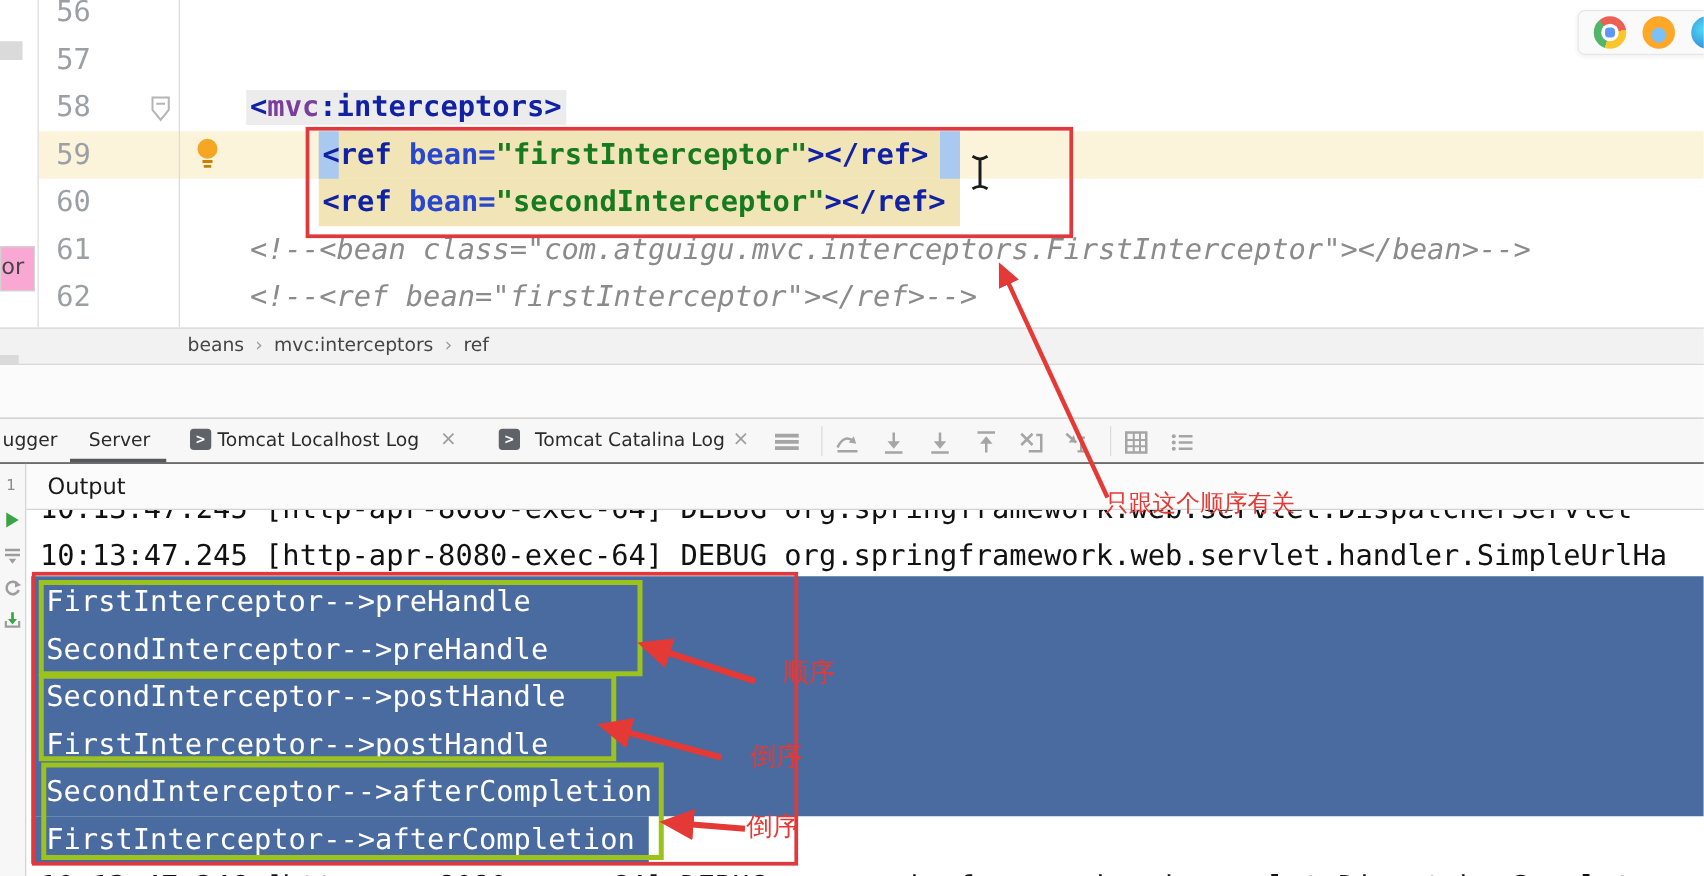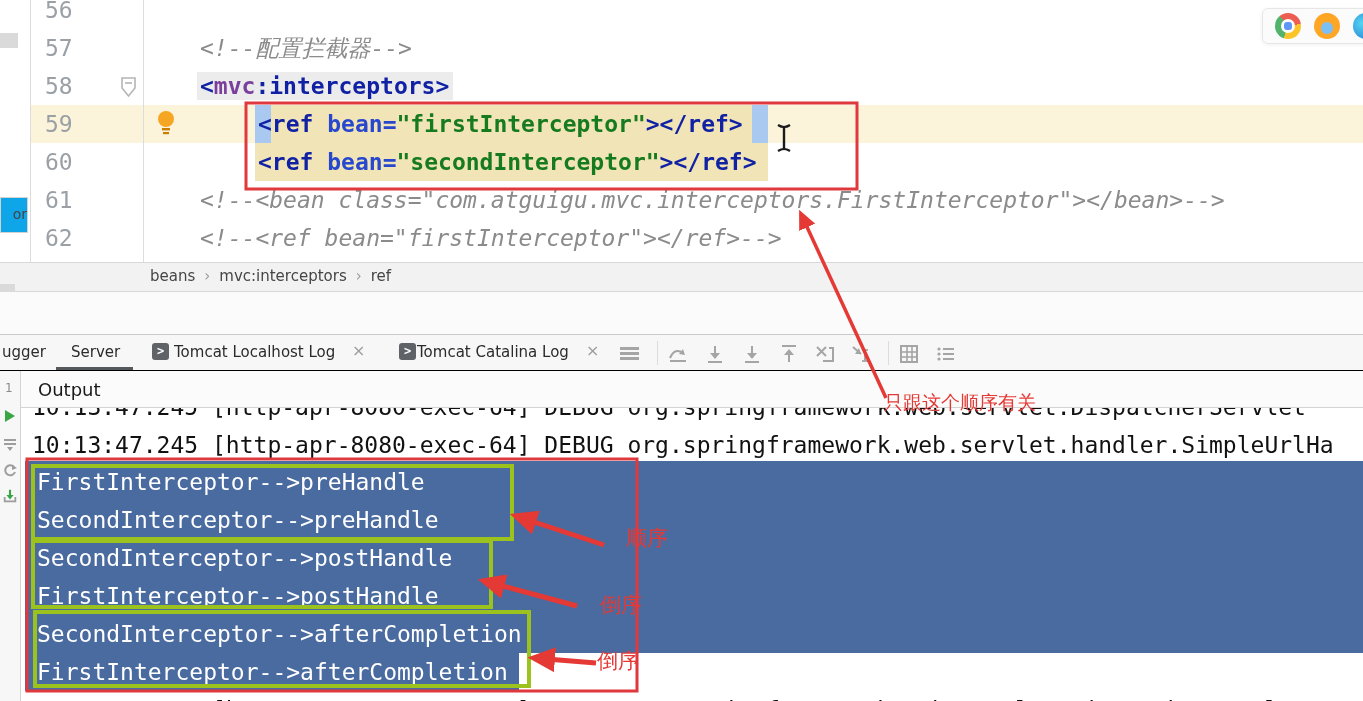--- a/index.html
+++ b/index.html
@@ -13,22 +13,22 @@
   .sel-yellow{background:#f1e4b6;height:38px;position:absolute;}
   .sel-blue{background:#a9c9f1;height:38px;position:absolute;}
   #tag-hl{left:197px;top:72px;width:256px;height:28px;background:#ececec;}
   .ed-row{position:absolute;left:0;width:1363px;height:38px;line-height:38px;
           font-family:"DejaVu Sans Mono",monospace;font-size:23px;}
   .ed-row .ln{position:absolute;left:45px;color:#9aa0a6;font-weight:400;}
   .ed-row .code{position:absolute;white-space:pre;font-weight:700;}
   .c-tag{color:#1021a4;} .c-ns{color:#7a3e9d;} .c-attr{color:#2847cf;}
   .c-value{color:#167a1f;} .c-plain{color:#222;}
   .c-comment{color:#8b8b8b;font-style:italic;font-weight:400;}
-  #stripe-or{left:0;top:197px;width:26px;height:34px;background:#0ea5e9;border:1px solid #d2d2d2;
-             font-size:14px;color:#444;text-align:right;line-height:32px;}
+  #stripe-or{left:0;top:197px;width:26px;height:34px;background:#f9a8d4;border:1px solid #d2d2d2;
+             font-size:18px;color:#444;text-align:left;line-height:32px;}
   .frag{background:#dadada;}
   
   #browser-popup{left:1262px;top:8px;width:116px;height:36px;background:rgba(250,250,250,.92);
      border:1px solid #e2e2e2;border-radius:6px;box-shadow:0 1px 4px rgba(0,0,0,.08);
      display:flex;align-items:center;gap:13px;padding-left:12px;box-sizing:border-box;opacity:.85;}
   .bicon{width:26px;height:26px;border-radius:50%;position:relative;flex:0 0 auto;}
   .chrome{background:conic-gradient(from -40deg,#ea4335 0 120deg,#fbbc05 0 240deg,#34a853 0 360deg);}
   .chrome:before{content:"";position:absolute;left:6px;top:6px;width:14px;height:14px;border-radius:50%;background:#fff;}
   .chrome:after{content:"";position:absolute;left:9px;top:9px;width:8px;height:8px;border-radius:3px;background:#4285f4;}
   .firefox{background:radial-gradient(circle at 50% 58%,#64b5f6 0 26%,#ff9800 34% 70%,#e65100 95%);}
@@ -87,21 +87,20 @@
   <div class="vline" style="left:30px;height:262px;"></div>
   <div class="vline" style="left:143px;height:262px;"></div>
   <div class="abs frag" style="left:0;top:33px;width:18px;height:15px;"></div>
   <div id="editor-lines">
       <div class="ed-row" style="top: -9px;">
         <span class="ln">56</span>
         <span class="code" style="left: 200px;"></span>
       </div>
       <div class="ed-row" style="top: 29px;">
         <span class="ln">57</span>
-        <span class="code" style="left: 200px;"><span class="c-comment">&lt;!--配置拦截器--&gt;</span></span>
       </div>
       <div class="ed-row" style="top: 67px;">
         <span class="ln">58</span>
         <span class="code" style="left: 200px;"><span class="c-tag">&lt;</span><span class="c-ns">mvc</span><span class="c-tag">:interceptors&gt;</span></span>
       </div>
       <div class="ed-row" style="top: 105px;">
         <span class="ln">59</span>
         <span class="code" style="left: 258px;"><span class="c-tag">&lt;ref</span><span class="c-plain"> </span><span class="c-attr">bean=</span><span class="c-value">"firstInterceptor"</span><span class="c-tag">&gt;&lt;/ref&gt;</span></span>
       </div>
       <div class="ed-row" style="top: 143px;">
@@ -150,21 +149,21 @@
 <div id="gap-band" class="abs"></div>
 
 <div id="tw-header" class="abs">
   <span class="tab-label" style="left:2px;">ugger</span>
   <span class="tab-label" style="left:71px;">Server</span>
   <div id="server-underline"></div>
   <div class="run-ic" style="left:152px;">&gt;</div>
   <span class="tab-label" style="left:174px;">Tomcat Localhost Log</span>
   <span class="tab-close" style="left:352px;">×</span>
   <div class="run-ic" style="left:399px;">&gt;</div>
-  <span class="tab-label" style="left:417px;text-align:right;">Tomcat Catalina Log</span>
+  <span class="tab-label" style="left:428px;text-align:right;">Tomcat Catalina Log</span>
   <span class="tab-close" style="left:586px;">×</span>
   <div class="hamb">
       <div></div>
       <div></div>
       <div></div>
     </div>
   <div class="tdiv" style="left:657px;"></div>
   <div class="tw-ic" style="left:666px;">
     <svg viewBox="0 0 24 24">
         <path d="M4,16 Q9,5 17,11" fill="none" stroke="#a5a5a5" stroke-width="2"></path>

